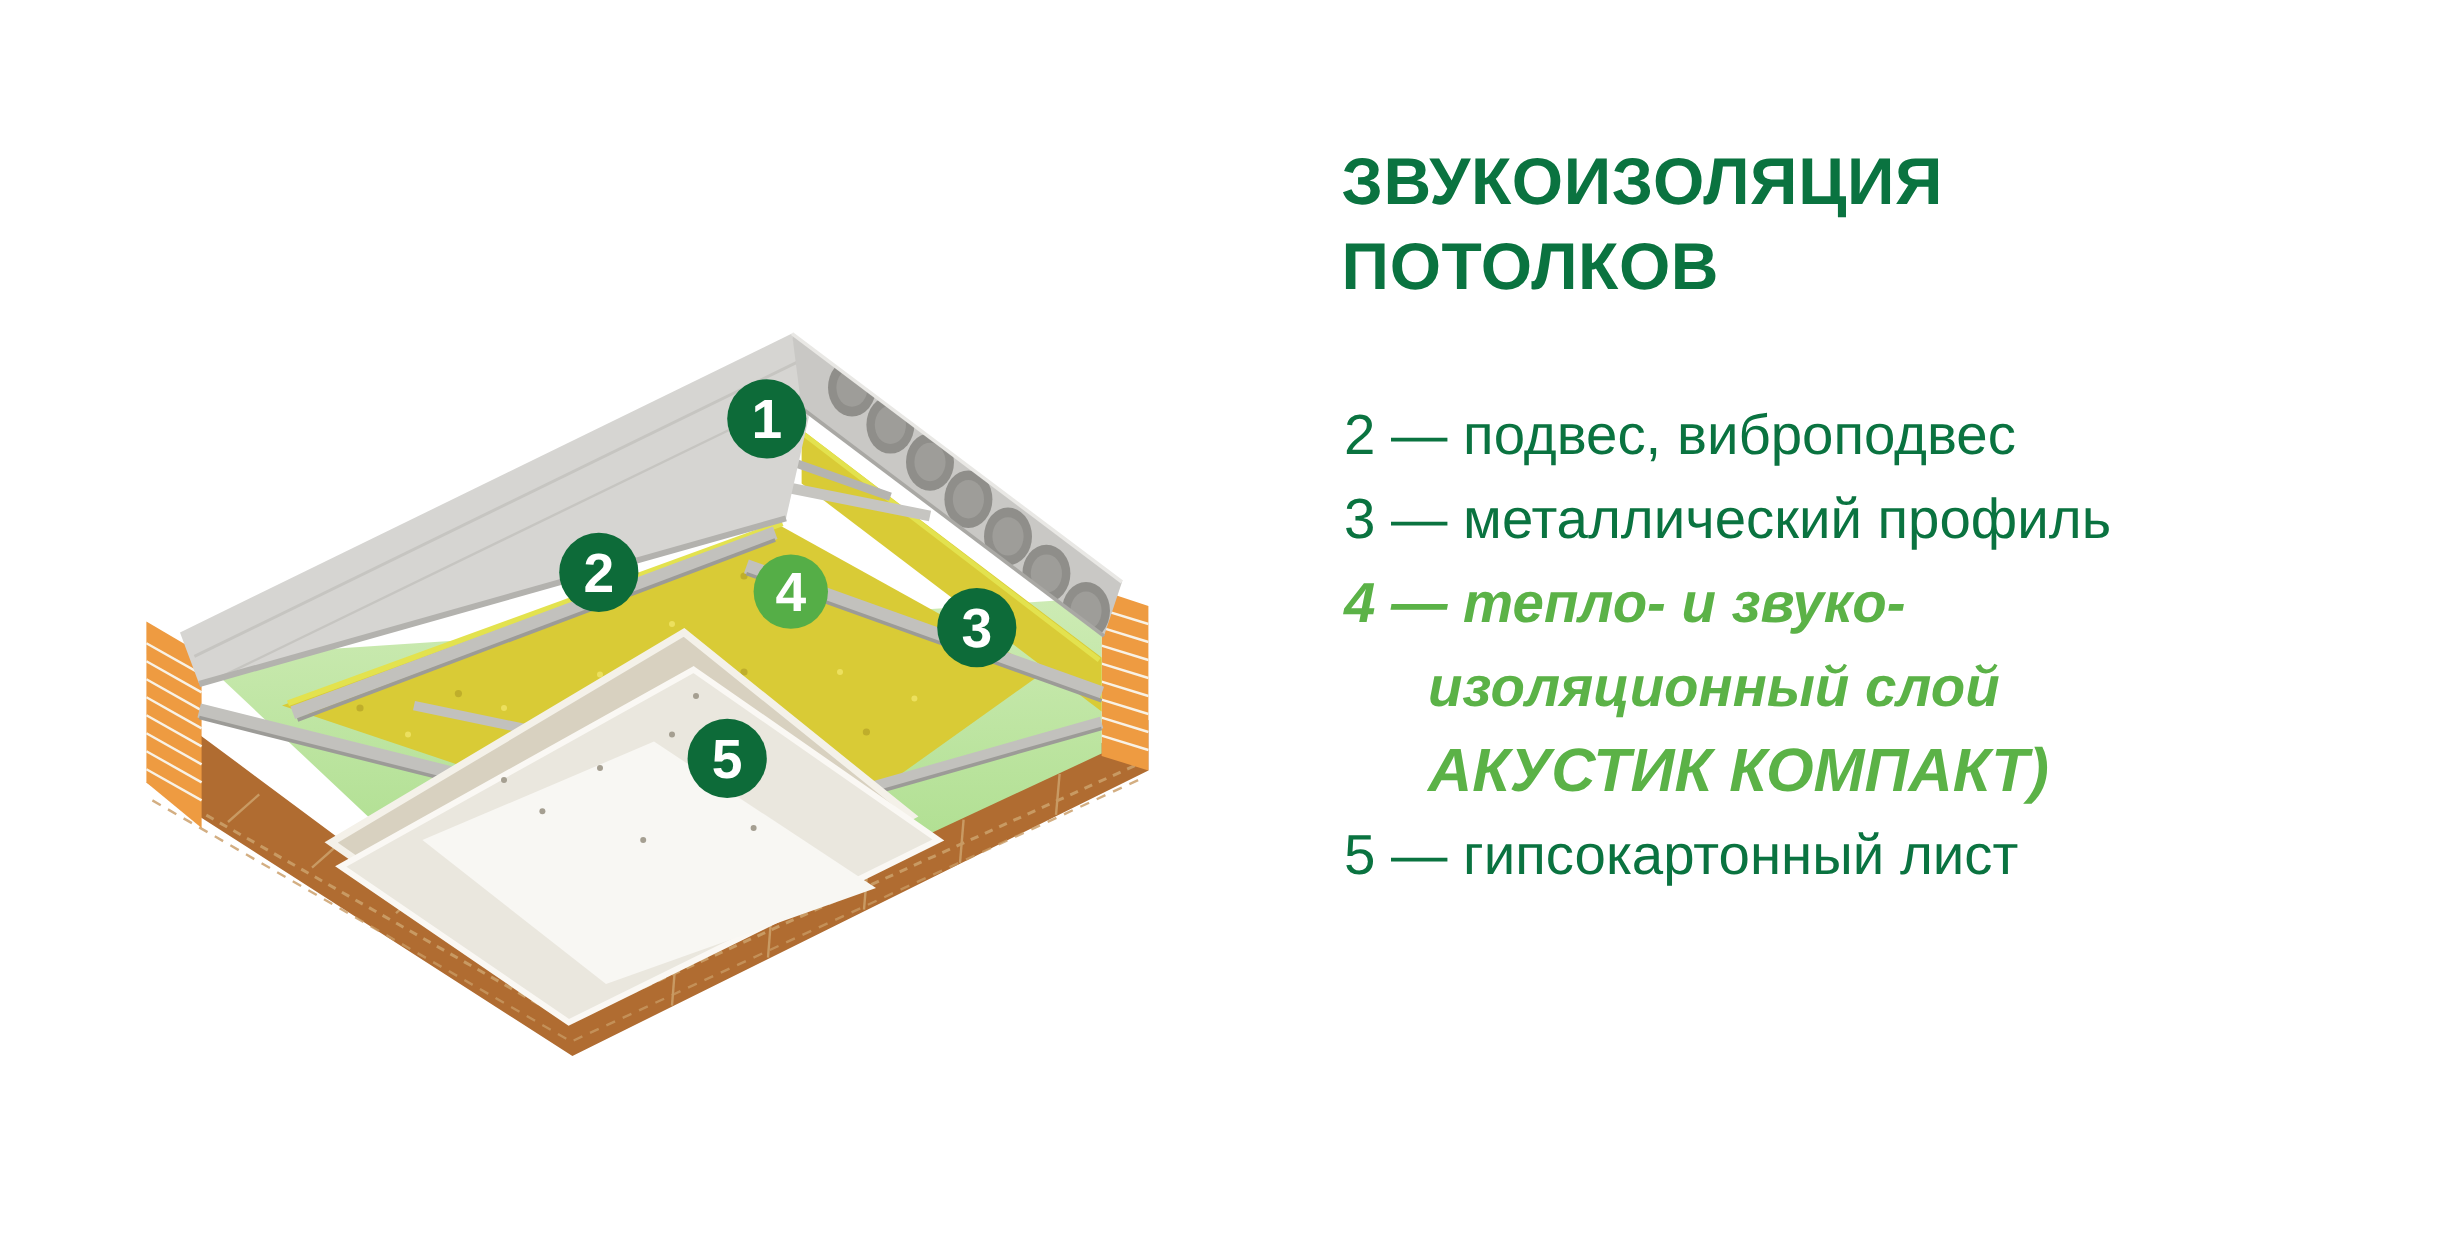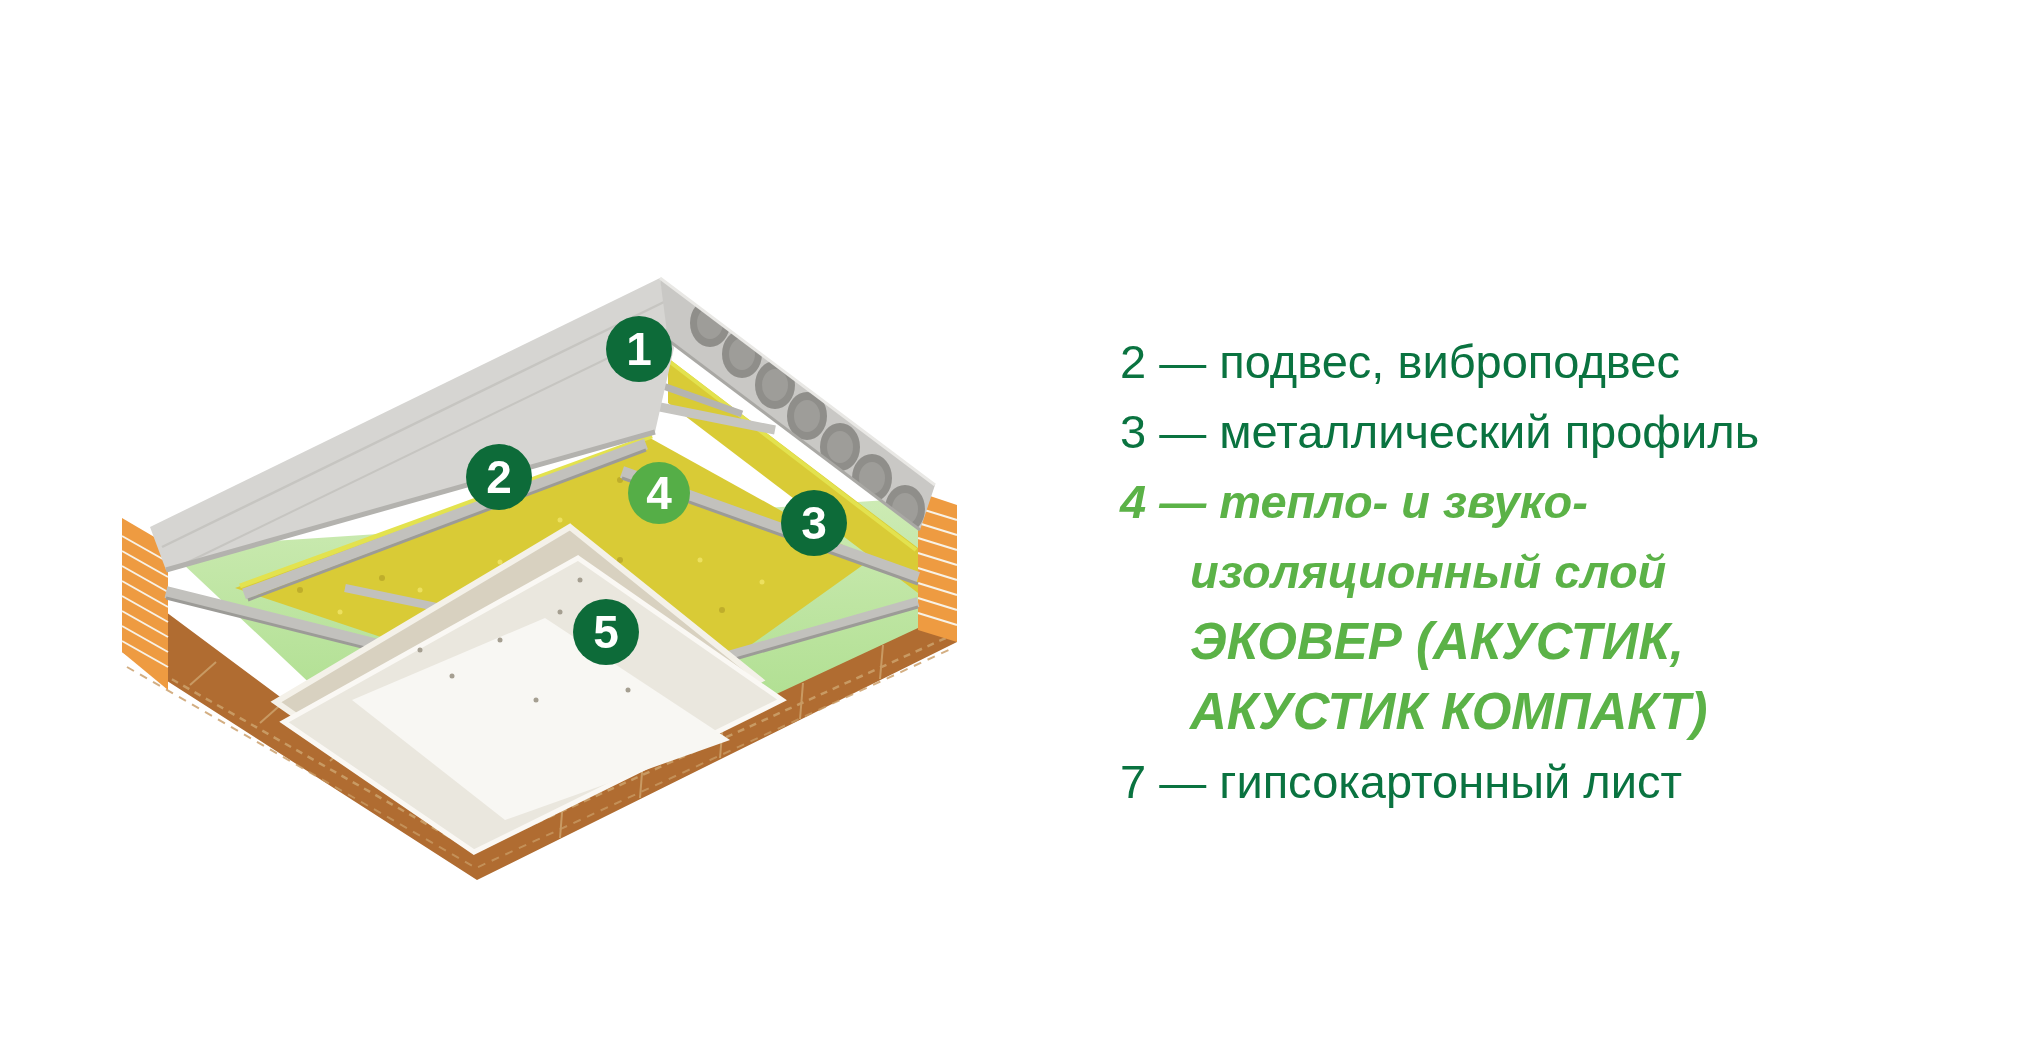--- a/index.html
+++ b/index.html
@@ -216,24 +216,27 @@
     <g>
       <circle class="mk-dark" cx="814" cy="523" r="33"></circle>
       <text class="mk-num" x="814" y="539">3</text>
     </g>
     <g>
       <circle class="mk-dark" cx="606" cy="632" r="33"></circle>
       <text class="mk-num" x="606" y="648">5</text>
     </g>
   </svg>
 
+  <div class="title">
+    <div>ЗВУКОИЗОЛЯЦИЯ</div>
+    <div>ПОТОЛКОВ</div>
+  </div>
 
   <div class="legend">
     <div class="row">2 — подвес, виброподвес</div>
     <div class="row">3 — металлический профиль</div>
     <div class="row hl">4 — тепло- и звуко-</div>
     <div class="row hl indent">изоляционный слой</div>
-    <div class="row hl caps indent">ЭКОВЕР (АКУСТИК,</div>
     <div class="row hl caps indent">АКУСТИК КОМПАКТ)</div>
-    <div class="row">7 — гипсокартонный лист</div>
+    <div class="row">5 — гипсокартонный лист</div>
   </div>
 
 </div>
 
 </body></html>

